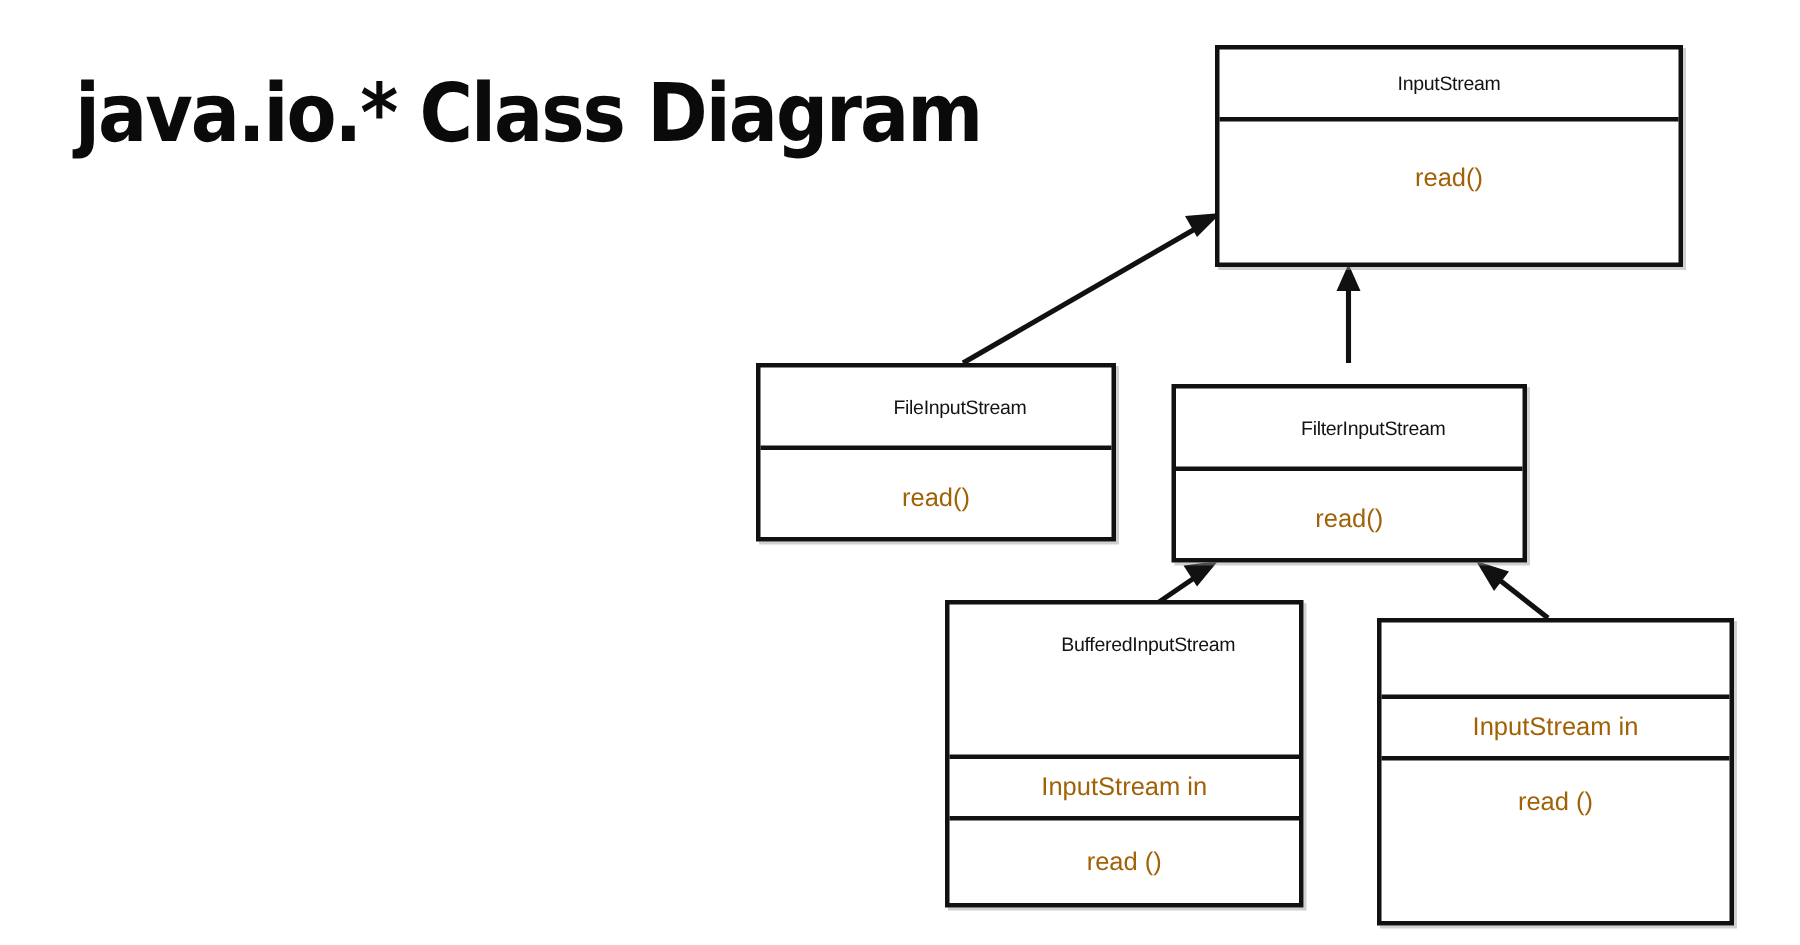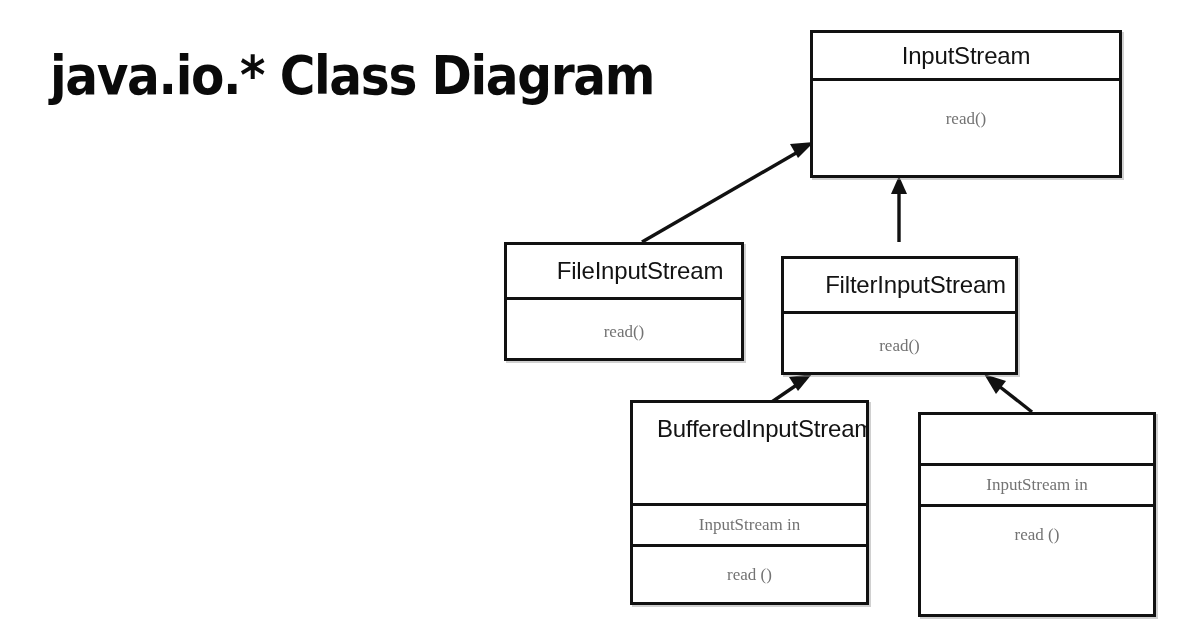--- a/index.html
+++ b/index.html
@@ -42,31 +42,31 @@
   .uml-compartment {
     box-sizing: border-box;
     display: flex;
     align-items: center;
     justify-content: center;
     text-align: center;
     overflow: hidden;
   }
   .uml-name {
     font-family: "Liberation Sans", sans-serif;
-    font-size: 24px;
+    font-size: 13px;
     font-weight: 400;
     color: #131313;
     letter-spacing: -0.2px;
     white-space: nowrap;
   }
   .uml-member {
-    font-family: Liberation Serif, serif;
+    font-family: Liberation Sans, sans-serif;
     font-size: 17px;
     font-weight: 400;
-    color: #737373;
+    color: #a16207;
     white-space: nowrap;
   }
   .divider-top {
     border-top: 3px solid #111111;
   }
 
   
   .comp-title-tall  { height: 45px; }
   .comp-title       { height: 52px; padding-left: 32px; }
   .comp-attr        { height: 41px; margin-top: 48px; }

